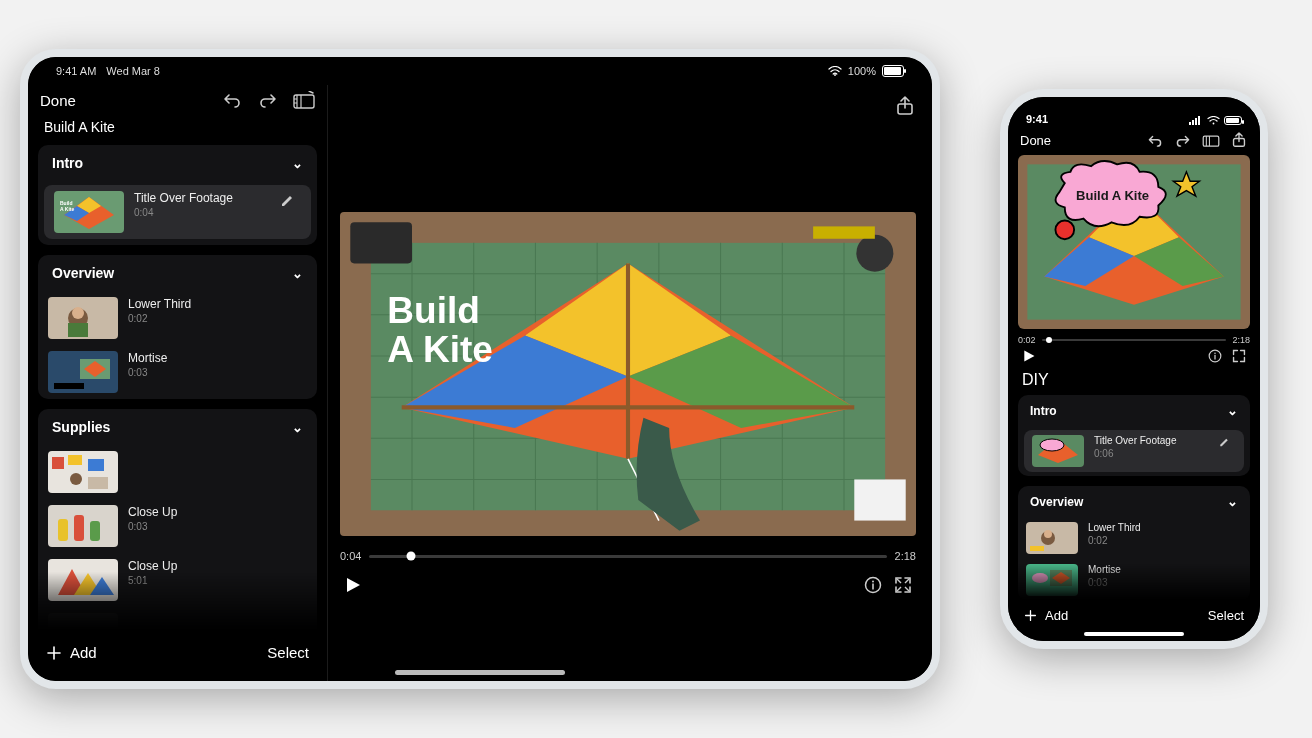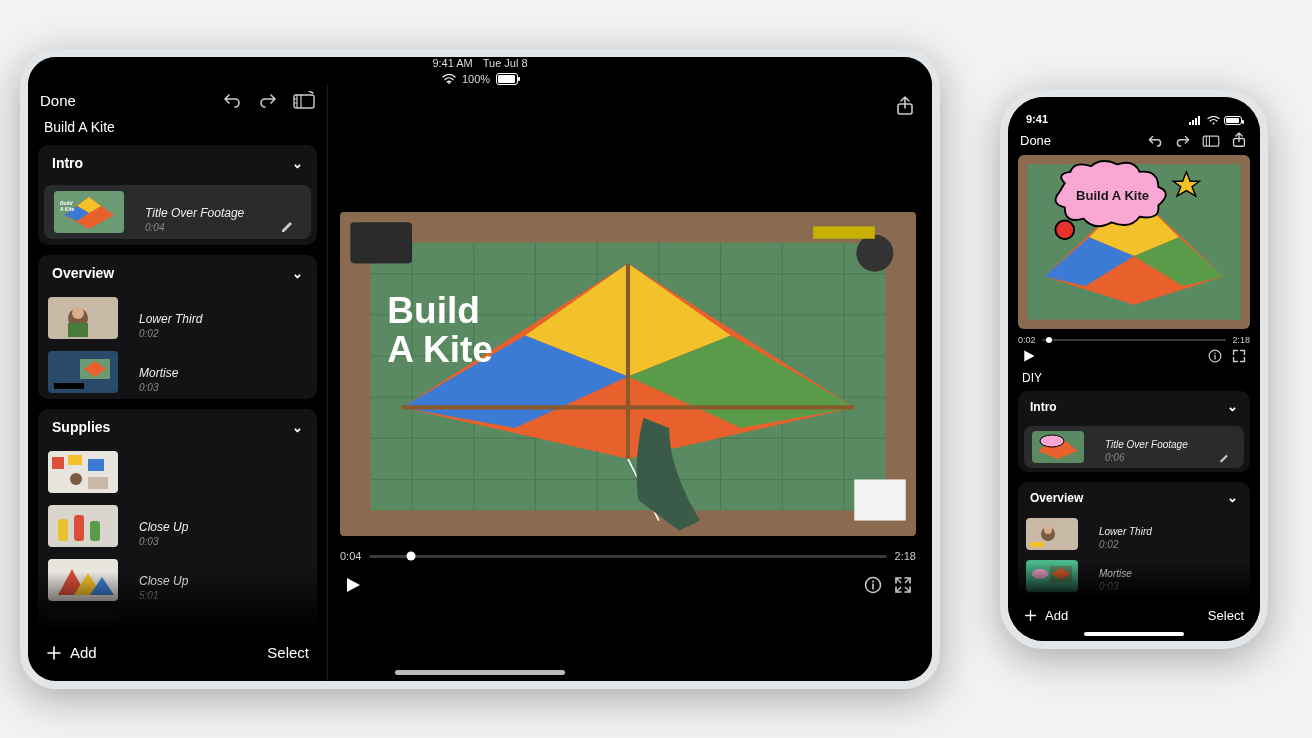--- a/index.html
+++ b/index.html
@@ -39,21 +39,21 @@
     position: absolute; top: 50%; left: -4px;
     width: 8px; height: 8px; border-radius: 50%;
     background: #111;
   }
 
   
   .ipad-status {
     height: 28px;
     display: flex; justify-content: space-between; align-items: center;
     padding: 0 28px;
-    font-size: 11px; font-weight: 500; color: #ddd; flex-direction: column;
+    font-size: 11px; font-weight: 500; color: #ddd;
   }
   .ipad-sb-left { display: flex; gap: 10px; }
   .ipad-sb-right { display: flex; gap: 6px; align-items: center; }
 
   .ipad-body { flex: 1; display: flex; min-height: 0; }
 
   
   .sidebar {
     width: 300px;
     display: flex; flex-direction: column;
@@ -78,24 +78,23 @@
     overflow: hidden;
   }
   .section-head {
     display: flex; align-items: center; justify-content: space-between;
     padding: 10px 14px;
     font-size: 14px; font-weight: 600;
   }
   .chev { font-size: 13px; }
 
   .clip {
-    display: flex; align-items: flex-end; gap: 21px;
+    display: flex; align-items: flex-start; gap: 10px;
     padding: 6px 10px;
     border-radius: 8px;
-    font-style: italic;
   }
   .clip.selected { background: #2b2b2e; margin: 4px 6px 6px; }
   .clip:not(.selected) { padding: 6px 10px 6px 10px; }
   .clip-thumb {
     width: 70px; height: 42px; border-radius: 4px;
     flex-shrink: 0;
     display: flex; align-items: center; justify-content: center;
     overflow: hidden;
     position: relative;
   }
@@ -200,21 +199,21 @@
   }
   .ip-timebar .track{flex:1;height:2px;background:#3a3a3a;border-radius:2px;position:relative;}
   .ip-timebar .knob{position:absolute;left:4%;top:50%;transform:translate(-50%,-50%);width:6px;height:6px;border-radius:50%;background:#fff;}
 
   .ip-controls{
     display:flex; align-items:center; gap:10px;
     padding: 4px 4px 6px;
   }
   .ip-controls .spacer{flex:1;}
 
-  .ip-project{ padding: 2px 14px 6px; font-size:12px; }
+  .ip-project{ padding: 2px 14px 6px; font-size:16px; }
 
   .ip-scroll{ flex:1; overflow:hidden; padding:0 10px; min-height:0; mask-image: linear-gradient(to bottom,#000 82%,transparent 100%); }
   .ip-scroll .section-head { font-size:12px; padding:8px 12px; }
   .ip-scroll .clip-thumb { width:52px; height:32px; }
   .ip-scroll .clip-title { font-size:10px; }
   .ip-scroll .clip-dur { font-size:10px; }
   .ip-scroll .clip.selected{ margin:4px 6px 4px; }
   .ip-scroll .clip{ padding:5px 8px; }
 
   .ip-bottom{
@@ -235,21 +234,21 @@
 </style>
 </head>
 <body>
 
 <div class="ipad">
   <div class="ipad-camera"></div>
   <div class="ipad-screen">
     <div class="ipad-status">
       <div class="ipad-sb-left">
         <span>9:41 AM</span>
-        <span>Tue Jul 8</span>
+        <span>Wed Mar 8</span>
       </div>
       <div class="ipad-sb-right">
         <span>
           <svg width="14" height="10" viewBox="0 0 14 10">
               <path d="M1 3 Q7 -2 13 3 M3 5.5 Q7 2 11 5.5 M5.2 8 Q7 6.4 8.8 8" stroke="#fff" stroke-width="1.2" fill="none" stroke-linecap="round"></path>
               <circle cx="7" cy="9" r="0.9" fill="#fff"></circle>
             </svg>
         </span>
         <span>100%</span>
         <span class="wb">

